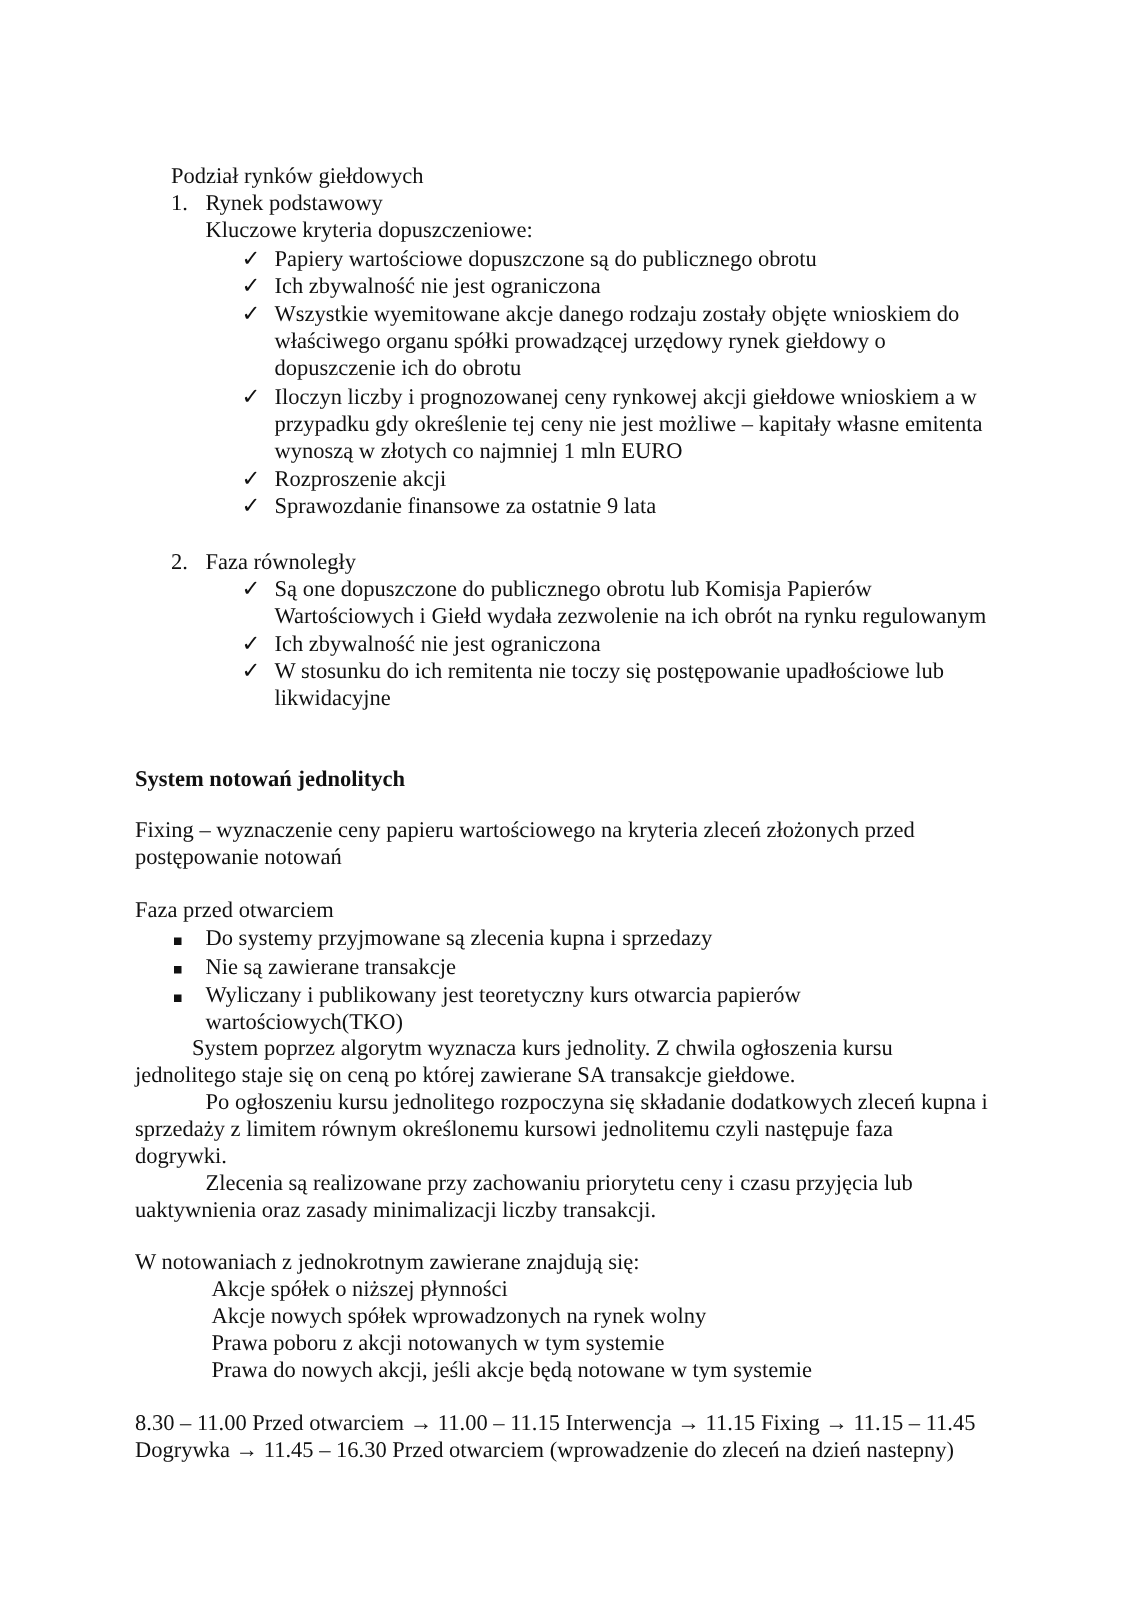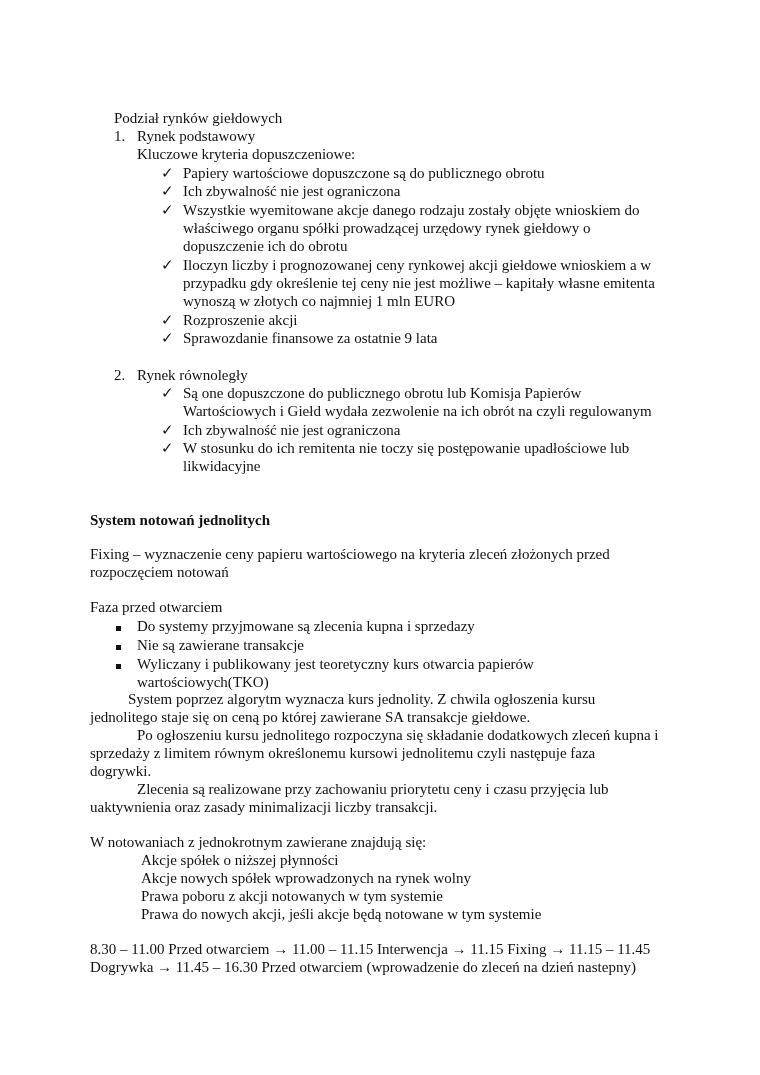--- a/index.html
+++ b/index.html
@@ -38,37 +38,37 @@
   <div class="line" style="left:183px;top:274px">przypadku gdy określenie tej ceny nie jest możliwe – kapitały własne emitenta</div>
   <div class="line" style="left:183px;top:292px">wynoszą w złotych co najmniej 1 mln EURO</div>
 
   <span class="mark" style="left:161px;top:311px">✓</span>
   <div class="line" style="left:183px;top:311px">Rozproszenie akcji</div>
 
   <span class="mark" style="left:161px;top:329px">✓</span>
   <div class="line" style="left:183px;top:329px">Sprawozdanie finansowe za ostatnie 9 lata</div>
 
   <div class="line" style="left:114px;top:366px">2.</div>
-  <div class="line" style="left:137px;top:366px">Rynek równoległy</div>
+  <div class="line" style="left:137px;top:366px">Faza równoległy</div>
 
   <span class="mark" style="left:161px;top:384px">✓</span>
   <div class="line" style="left:183px;top:384px">Są one dopuszczone do publicznego obrotu lub Komisja Papierów</div>
-  <div class="line" style="left:183px;top:402px">Wartościowych i Giełd wydała zezwolenie na ich obrót na czyli regulowanym</div>
+  <div class="line" style="left:183px;top:402px">Wartościowych i Giełd wydała zezwolenie na ich obrót na rynku regulowanym</div>
 
   <span class="mark" style="left:161px;top:421px">✓</span>
   <div class="line" style="left:183px;top:421px">Ich zbywalność nie jest ograniczona</div>
 
   <span class="mark" style="left:161px;top:439px">✓</span>
   <div class="line" style="left:183px;top:439px">W stosunku do ich remitenta nie toczy się postępowanie upadłościowe lub</div>
   <div class="line" style="left:183px;top:457px">likwidacyjne</div>
 
   <div class="line bold" style="left:90px;top:511px">System notowań jednolitych</div>
 
   <div class="line" style="left:90px;top:545px">Fixing – wyznaczenie ceny papieru wartościowego na kryteria zleceń złożonych przed</div>
-  <div class="line" style="left:90px;top:563px">rozpoczęciem notowań</div>
+  <div class="line" style="left:90px;top:563px">postępowanie notowań</div>
 
   <div class="line" style="left:90px;top:598px">Faza przed otwarciem</div>
 
   <span class="mark" style="left:116px;top:617px"><span class="sq"></span></span>
   <div class="line" style="left:137px;top:617px">Do systemy przyjmowane są zlecenia kupna i sprzedazy</div>
 
   <span class="mark" style="left:116px;top:636px"><span class="sq"></span></span>
   <div class="line" style="left:137px;top:636px">Nie są zawierane transakcje</div>
 
   <span class="mark" style="left:116px;top:655px"><span class="sq"></span></span>

